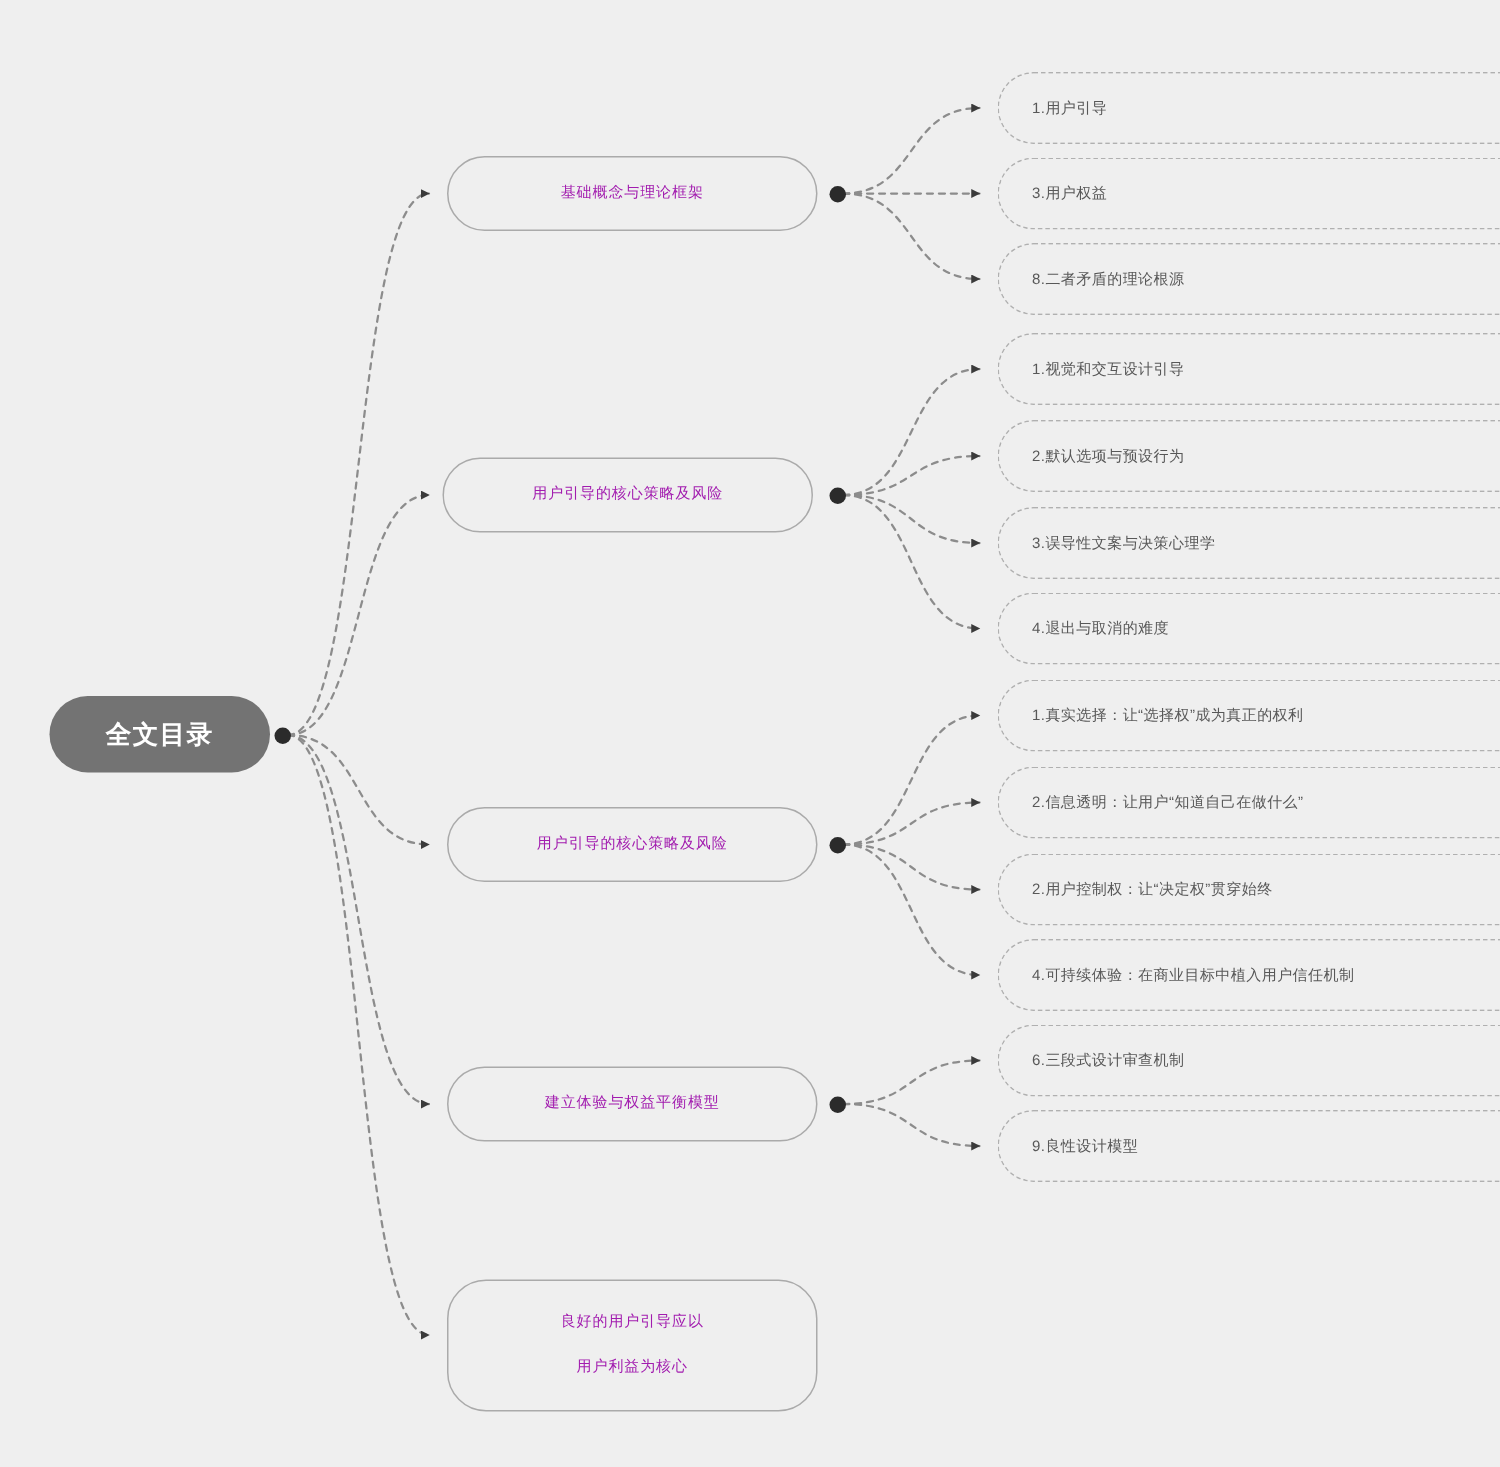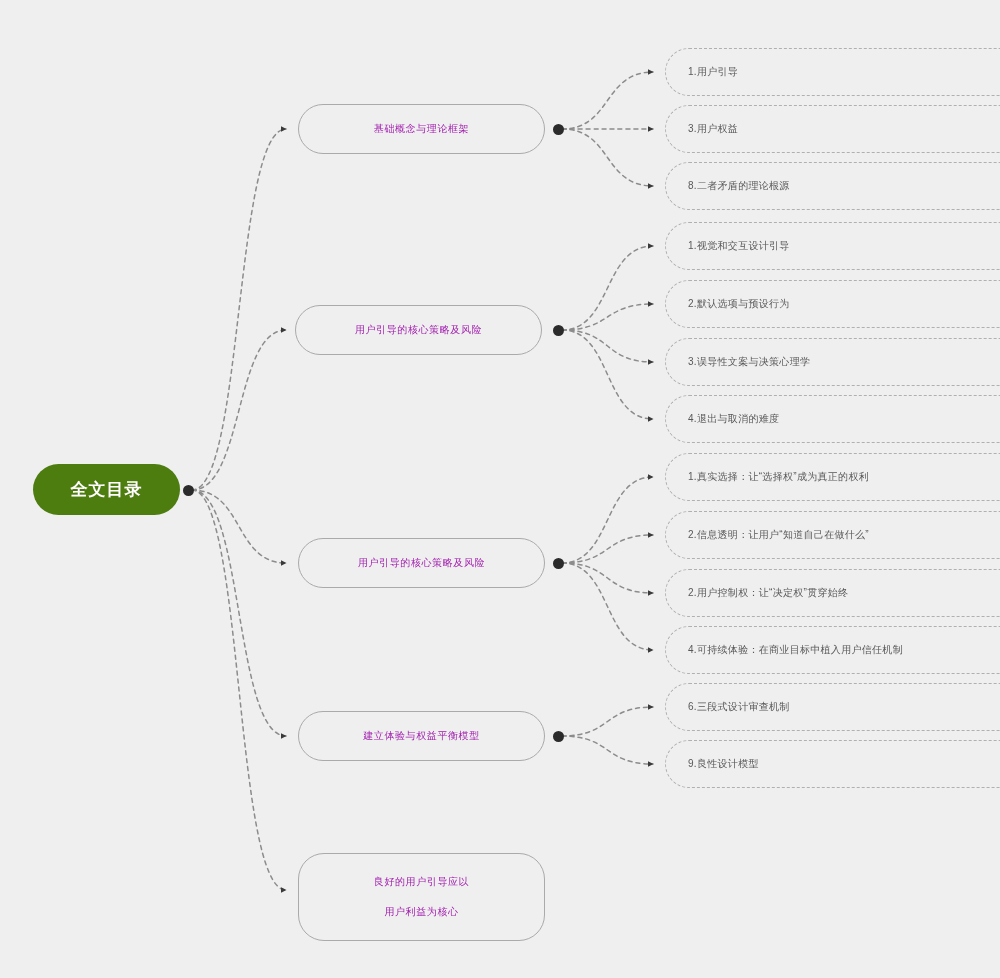--- a/index.html
+++ b/index.html
@@ -29,21 +29,21 @@
   }
 
   
   .root-node {
     position: absolute;
     left: 33px;
     top: 464px;
     width: 147px;
     height: 51px;
     border-radius: 26px;
-    background: #4d7c0f;
+    background: #737373;
     display: flex;
     align-items: center;
     justify-content: center;
     box-sizing: border-box;
   }
   .root-label {
     color: #ffffff;
     font-size: 17px;
     font-weight: bold;
     letter-spacing: 1px;

